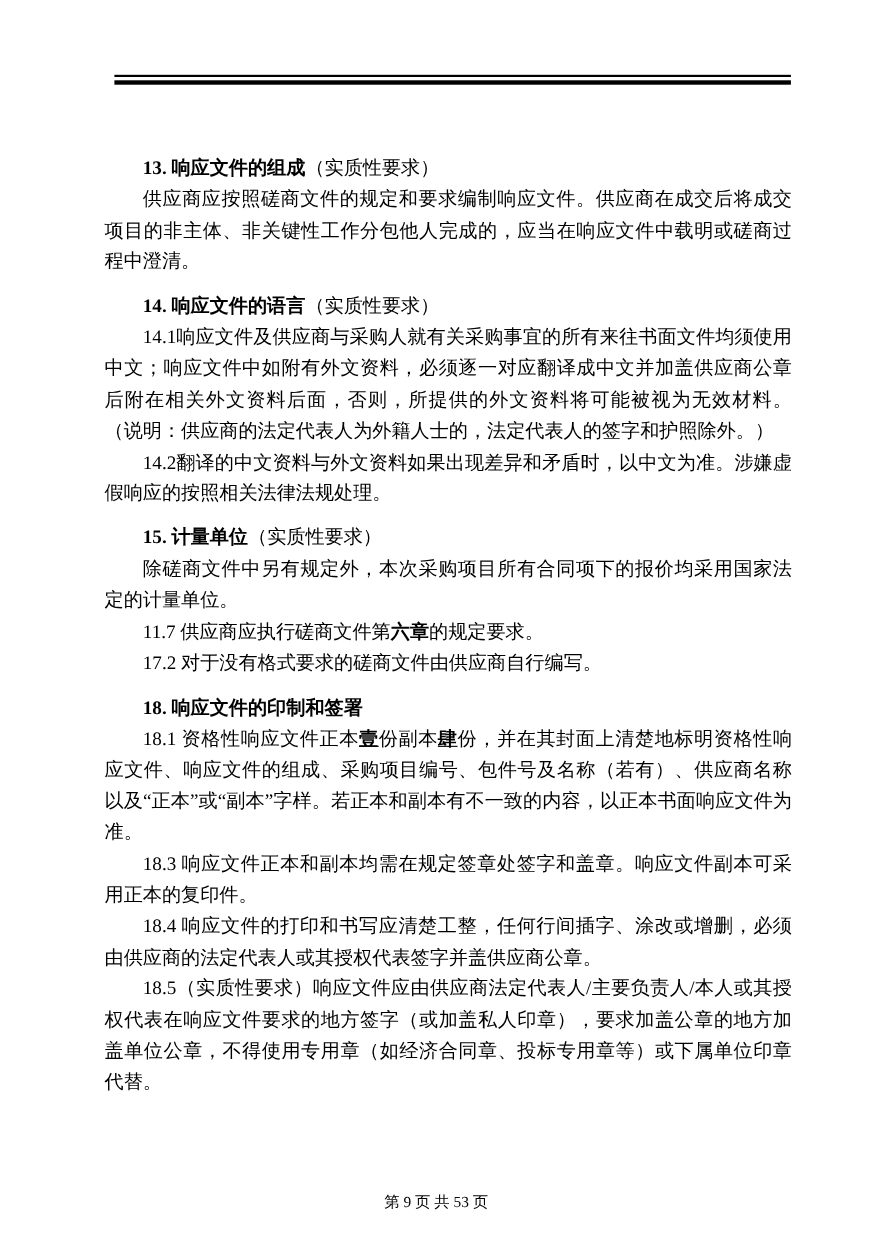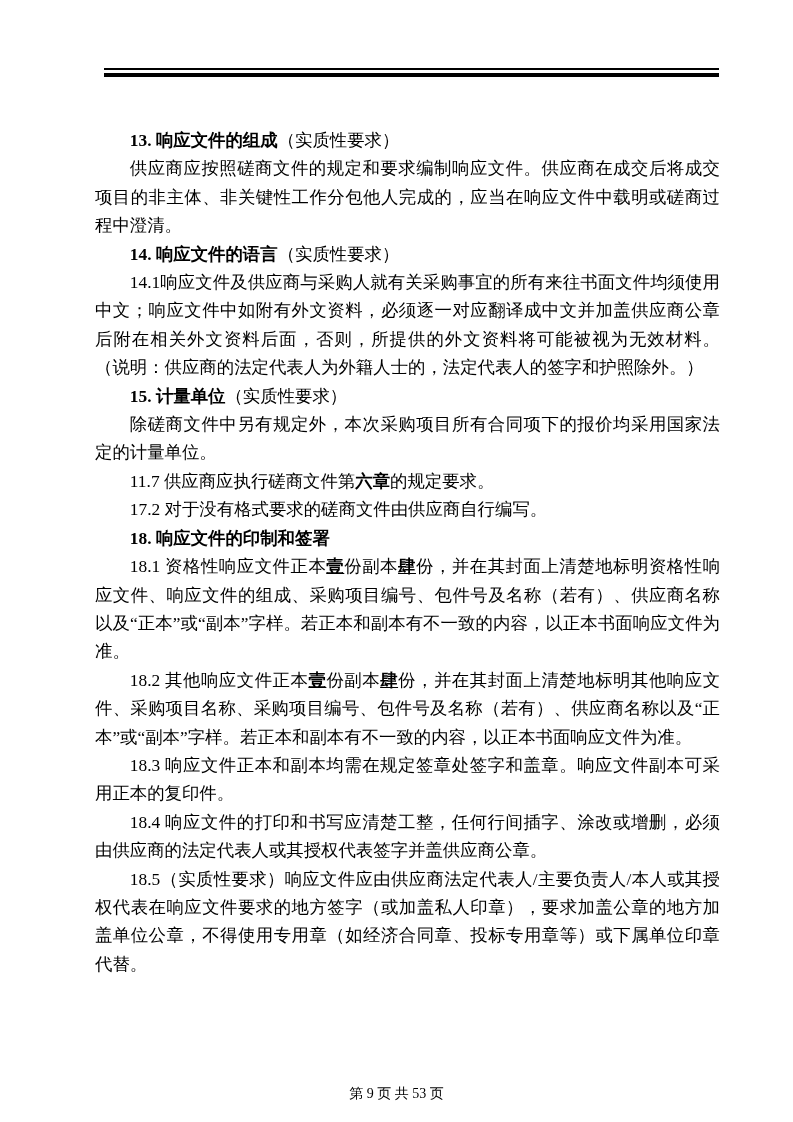--- a/index.html
+++ b/index.html
@@ -35,20 +35,21 @@
     text-align: justify;
     text-justify: inter-ideograph;
   }
   .doc-body p {
     margin: 0;
     padding: 0;
     text-indent: 2em;
   }
   .doc-body p.heading {
     font-weight: normal;
+    margin-top: 12px;
   }
   .seg-b { font-weight: bold; }
   .seg-u { text-decoration: underline; }
   .page-footer {
     position: absolute;
     left: 0;
     top: 1084px;
     width: 100%;
     text-align: center;
     font-size: 14px;
@@ -59,27 +60,27 @@
 </head>
 <body>
 
 <div class="page">
   <div class="header-rule"></div>
   <div class="doc-body">
       <p class="heading"><span class="seg-b">13. 响应文件的组成</span><span>（实质性要求）</span></p>
       <p class="para"><span>供应商应按照磋商文件的规定和要求编制响应文件。供应商在成交后将成交项目的非主体、非关键性工作分包他人完成的，应当在响应文件中载明或磋商过程中澄清。</span></p>
       <p class="heading"><span class="seg-b">14. 响应文件的语言</span><span>（实质性要求）</span></p>
       <p class="para"><span>14.1响应文件及供应商与采购人就有关采购事宜的所有来往书面文件均须使用中文；响应文件中如附有外文资料，必须逐一对应翻译成中文并加盖供应商公章后附在相关外文资料后面，否则，所提供的外文资料将可能被视为无效材料。（说明：供应商的法定代表人为外籍人士的，法定代表人的签字和护照除外。）</span></p>
+      <p class="para"><span>14.2翻译的中文资料与外文资料如果出现差异和矛盾时，以中文为准。涉嫌虚假响应的按照相关法律法规处理。</span></p>
       <p class="heading"><span class="seg-b">15. 计量单位</span><span>（实质性要求）</span></p>
       <p class="para"><span>除磋商文件中另有规定外，本次采购项目所有合同项下的报价均采用国家法定的计量单位。</span></p>
       <p class="para"><span>11.7 供应商应执行磋商文件第</span><span class="seg-b">六章</span><span>的规定要求。</span></p>
       <p class="para"><span>17.2 对于没有格式要求的磋商文件由供应商自行编写。</span></p>
       <p class="heading"><span class="seg-b">18. 响应文件的印制和签署</span></p>
       <p class="para"><span>18.1 资格性响应文件正本</span><span class="seg-b seg-u">壹</span><span>份副本</span><span class="seg-b seg-u">肆</span><span>份，并在其封面上清楚地标明资格性响应文件、响应文件的组成、采购项目编号、包件号及名称（若有）、供应商名称以及“正本”或“副本”字样。若正本和副本有不一致的内容，以正本书面响应文件为准。</span></p>
-      <p class="para"><span>18.2 其他响应文件正本</span><span class="seg-b seg-u">壹</span><span>份副本</span><span class="seg-b seg-u">肆</span><span>份，并在其封面上清楚地标明其他响应文件、采购项目名称、采购项目编号、包件号及名称（若有）、供应商名称以及“正本”或“副本”字样。若正本和副本有不一致的内容，以正本书面响应文件为准。</span></p>
       <p class="para"><span>18.3 响应文件正本和副本均需在规定签章处签字和盖章。响应文件副本可采用正本的复印件。</span></p>
       <p class="para"><span>18.4 响应文件的打印和书写应清楚工整，任何行间插字、涂改或增删，必须由供应商的法定代表人或其授权代表签字并盖供应商公章。</span></p>
       <p class="para"><span>18.5（实质性要求）响应文件应由供应商法定代表人/主要负责人/本人或其授权代表在响应文件要求的地方签字（或加盖私人印章），要求加盖公章的地方加盖单位公章，不得使用专用章（如经济合同章、投标专用章等）或下属单位印章代替。</span></p>
     </div>
   <div class="page-footer">
     <span>第 9 页 共 53 页</span>
   </div>
 </div>
 
 </body></html>

